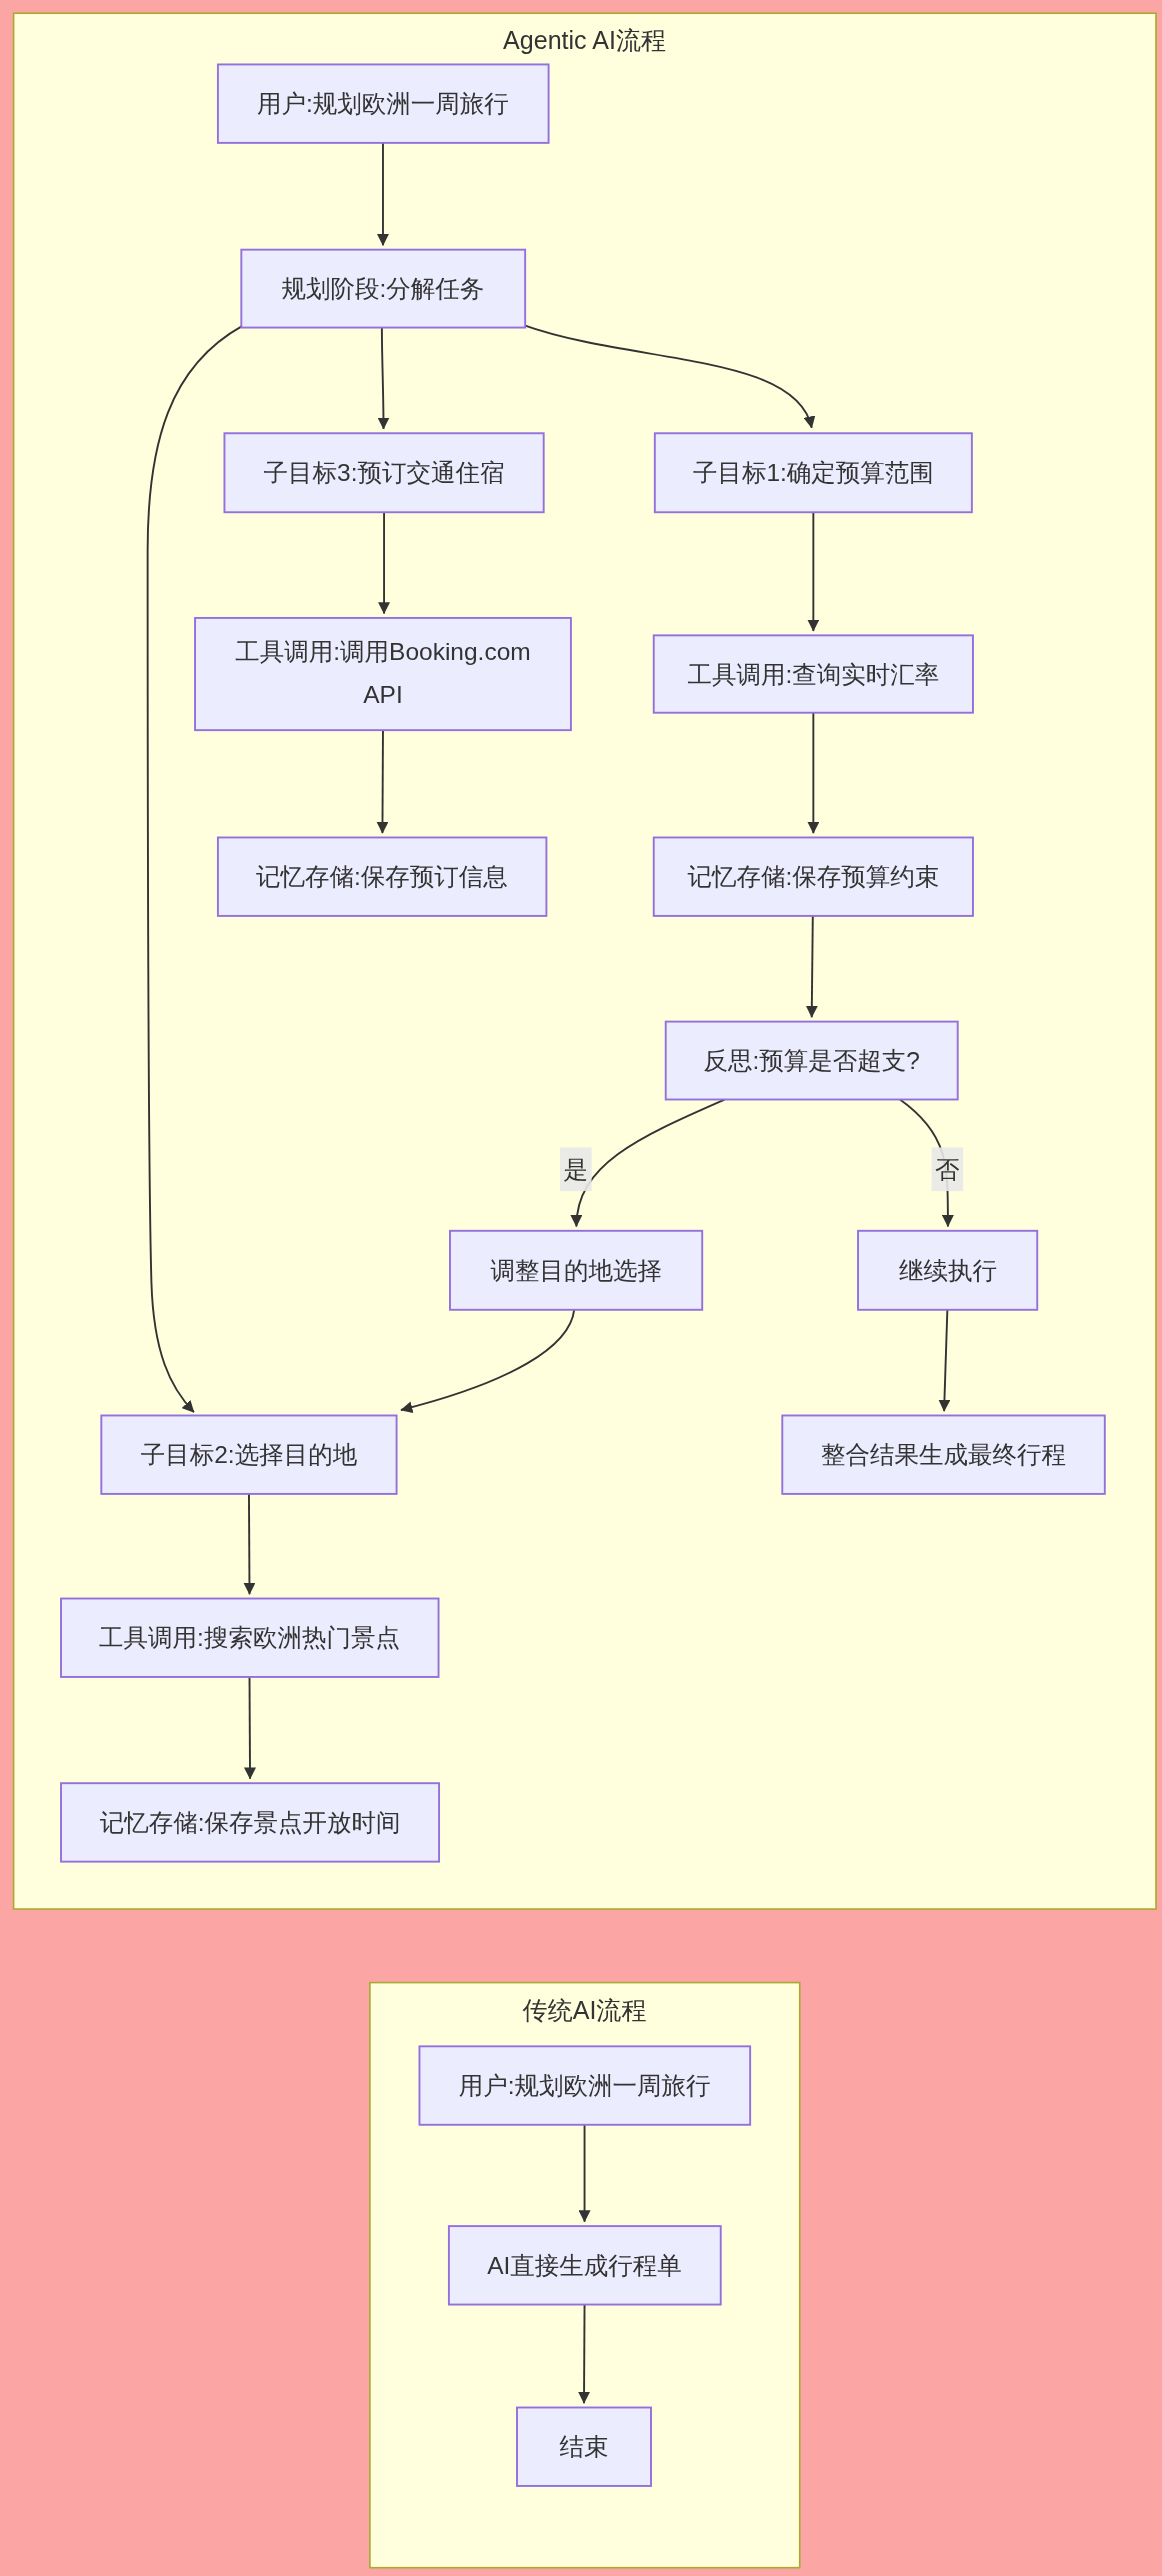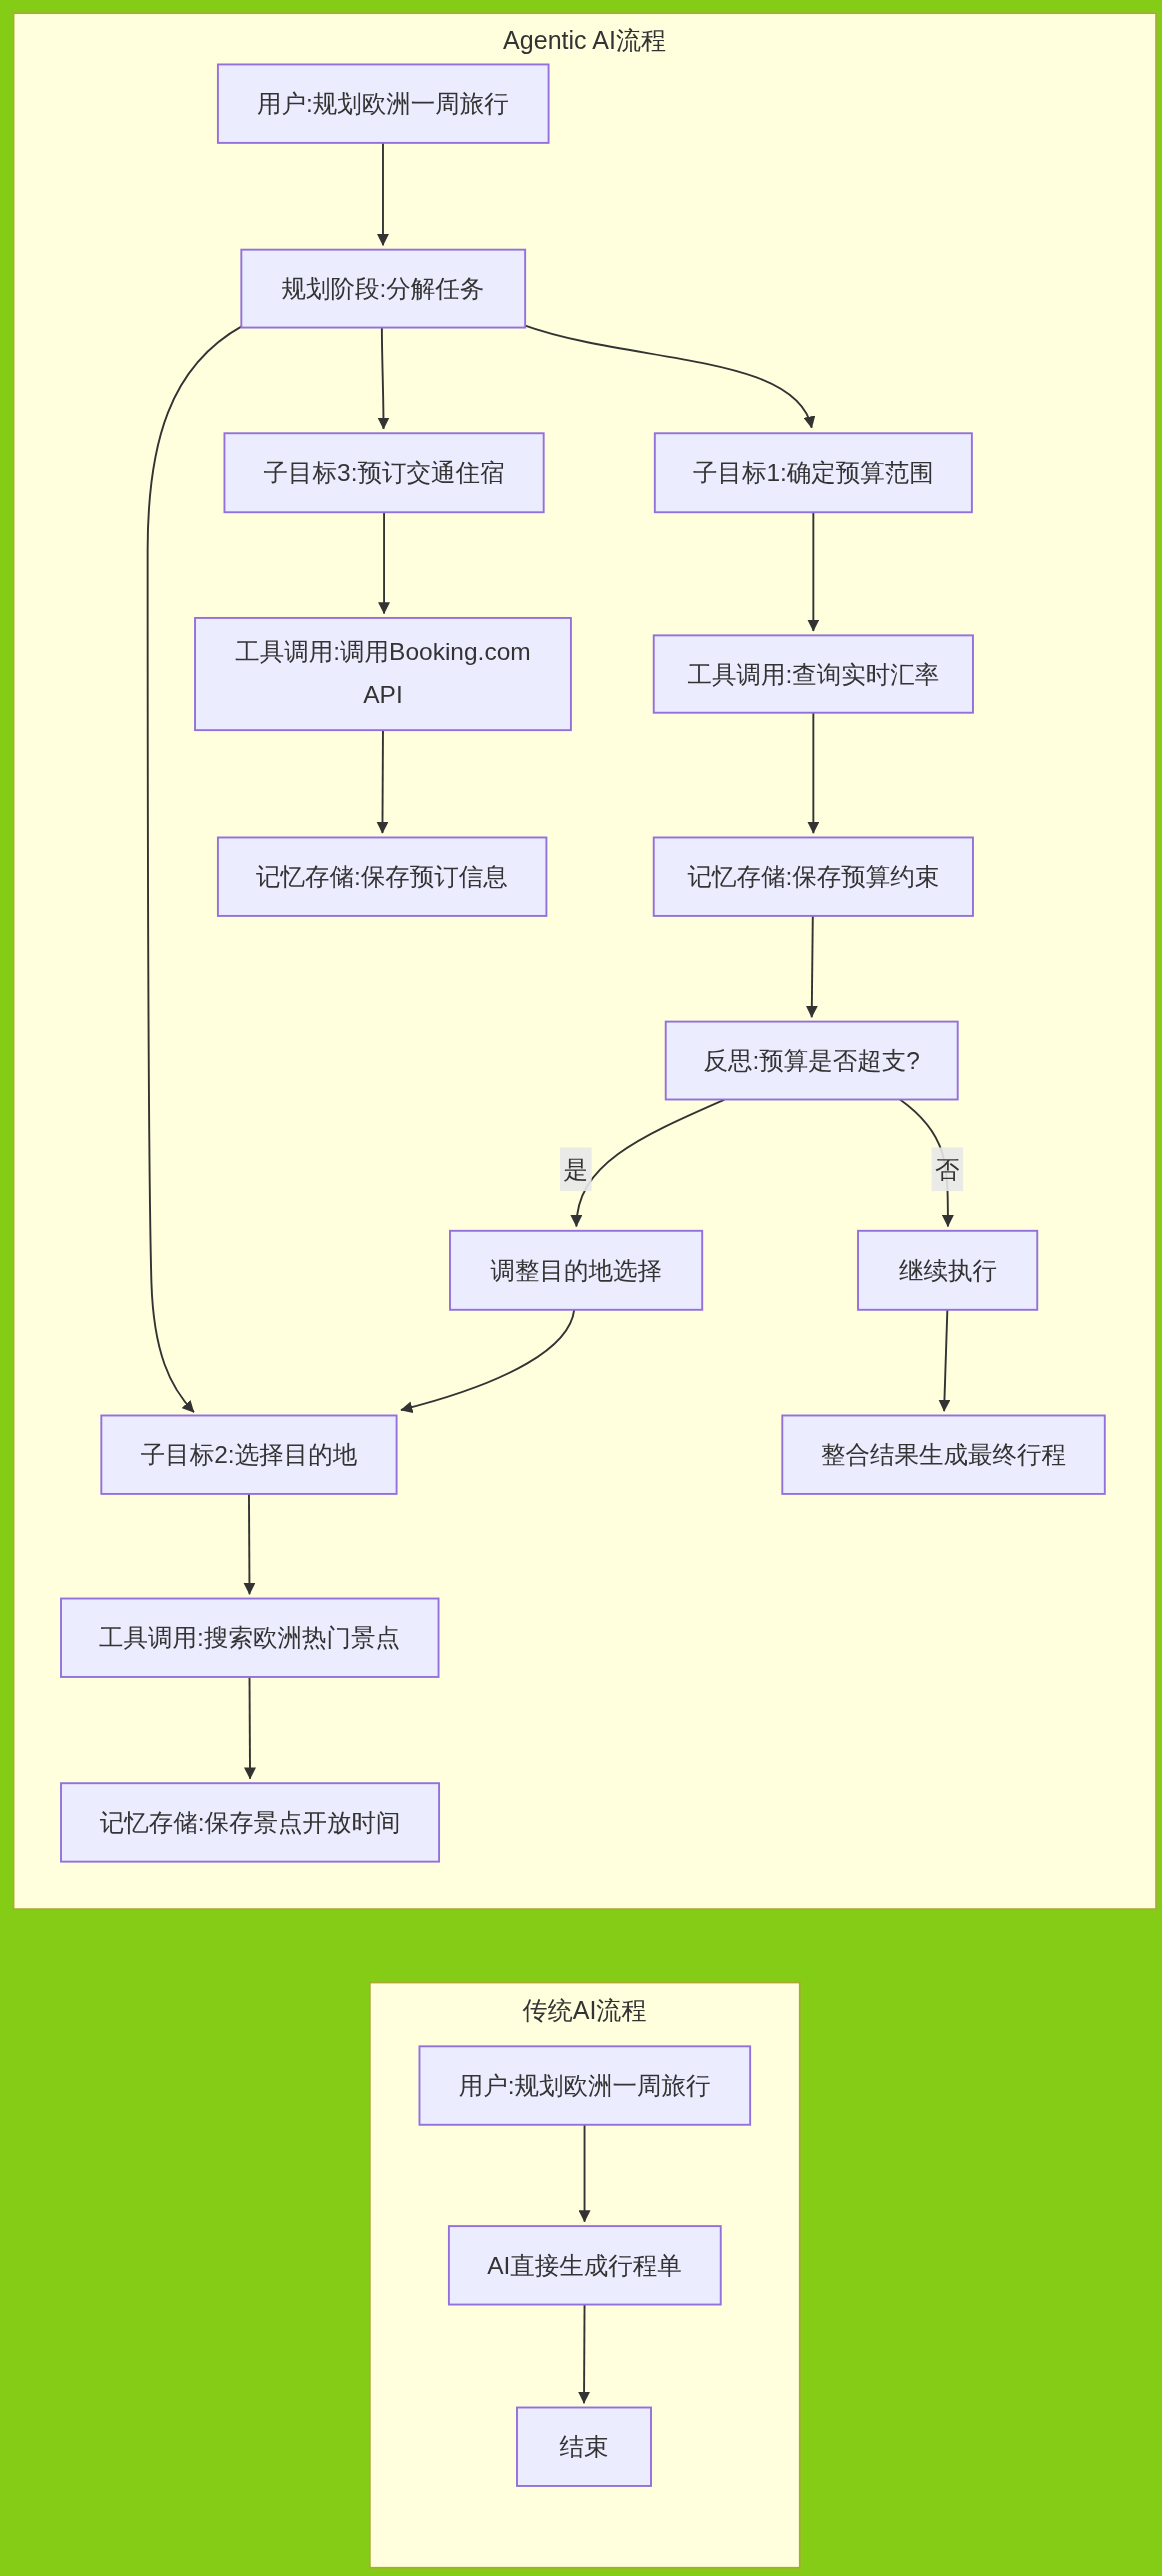--- a/index.html
+++ b/index.html
@@ -1,16 +1,16 @@
 <!DOCTYPE html>
 <html style="font-size:8.7px"><head>
 <meta charset="utf-8">
 <style>
   html,body{margin:0;padding:0;background:#ffffff;}
-  .stage{width:1162px;height:2576px;position:relative;background:#84cc16;}
+  .stage{width:1162px;height:2576px;position:relative;background:#fca5a5;}
   svg{display:block;font-family:"Liberation Sans","DejaVu Sans",sans-serif;}
   .cluster{fill:#ffffde;stroke:#aaaa33;stroke-width:3px;}
   .cluster-title{fill:#333333;font-size:46px;text-anchor:middle;}
   .node-box{fill:#ECECFF;stroke:#9370DB;stroke-width:3.5px;}
   .node-label{fill:#333333;font-size:45px;text-anchor:middle;}
   .edge{fill:none;stroke:#333333;stroke-width:3.5px;}
   .edge-label-bg{fill:#e8e8e8;opacity:0.9;}
   .edge-label{fill:#333333;font-size:45px;text-anchor:middle;}
 </style>
 </head>

